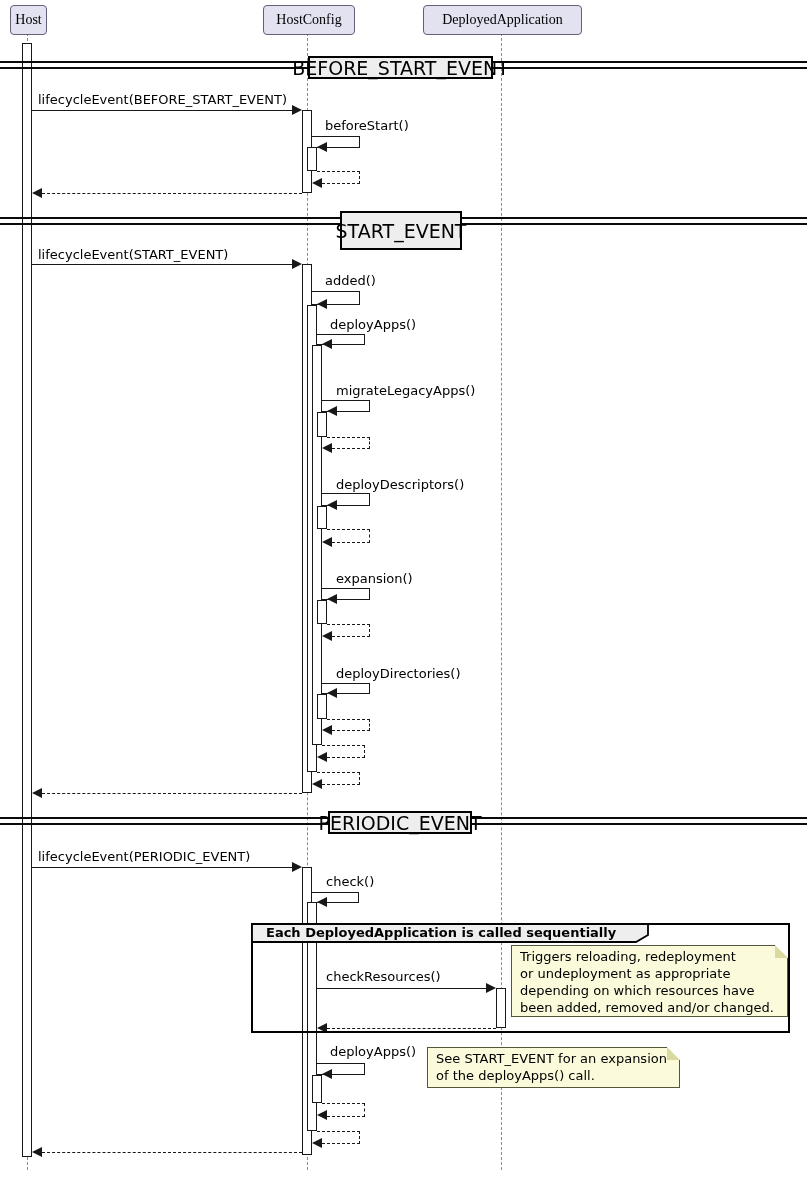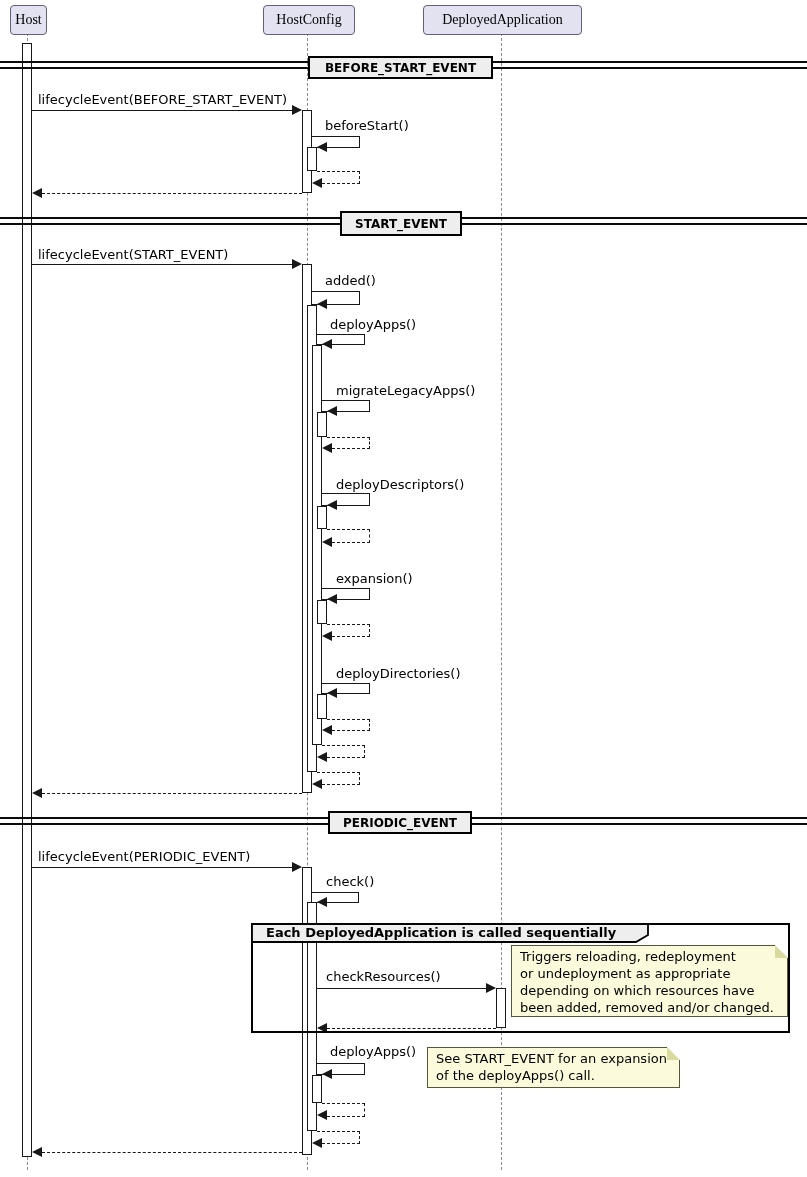--- a/index.html
+++ b/index.html
@@ -13,21 +13,21 @@
   .hline.dash{border-top-style:dashed;border-top-color:#181818;}
   .self{position:absolute;border:1px solid #181818;border-left:none;box-sizing:border-box;z-index:3;}
   .self.dash{border-style:dashed;border-left:none;}
   .ah-r{position:absolute;width:0;height:0;border-top:5px solid transparent;border-bottom:5px solid transparent;
     border-left:10px solid #181818;z-index:4;}
   .ah-l{position:absolute;width:0;height:0;border-top:5px solid transparent;border-bottom:5px solid transparent;
     border-right:10px solid #181818;z-index:4;}
   .mlabel{position:absolute;font-size:13px;white-space:nowrap;z-index:4;}
   .divline{position:absolute;left:0;width:807px;height:2px;background:#0a0a0a;z-index:6;}
   .divbox{position:absolute;background:#EEEEEE;border:2px solid #000;box-sizing:border-box;
-    display:flex;align-items:center;justify-content:center;font-weight:bold;font-size:12px;z-index:7;}
+    display:flex;align-items:center;justify-content:center;font-weight:normal;font-size:19px;z-index:7;}
   .groupbox{position:absolute;border:2px solid #000;box-sizing:border-box;background:transparent;z-index:5;}
   .grouptitle{position:absolute;left:-2px;top:-2px;z-index:6;}
   .grouptitle .ttl{position:absolute;left:15px;top:2px;font-weight:bold;font-size:13px;white-space:nowrap;}
   .note{position:absolute;background:#FBFBDC;border:1px solid #55553a;font-size:13px;line-height:17px;
     padding:2px 8px 3px 8px;white-space:pre-line;box-sizing:border-box;z-index:7;}
   .note::after{content:'';position:absolute;top:-1px;right:-1px;width:0;height:0;border-style:solid;
     border-width:0 13px 13px 0;border-color:#fff #fff #d9d9a0 #FBFBDC;}
 </style>
 </head>
 <body>
@@ -167,21 +167,21 @@
   <div>
     <div class="divline" style="top:61px;"></div>
     <div class="divline" style="top:67px;"></div>
     <div class="divbox" style="left:308px;top:56px;width:185px;height:23px;">
       <span>BEFORE_START_EVENT</span>
     </div>
   </div>
   <div>
     <div class="divline" style="top:217px;"></div>
     <div class="divline" style="top:223px;"></div>
-    <div class="divbox" style="left:340px;top:211px;width:122px;height:25px;align-items:center;">
+    <div class="divbox" style="left:340px;top:211px;width:122px;height:39px;align-items:center;">
       <span>START_EVENT</span>
     </div>
   </div>
   <div>
     <div class="divline" style="top:817px;"></div>
     <div class="divline" style="top:823px;"></div>
     <div class="divbox" style="left:328px;top:811px;width:144px;height:23px;">
       <span>PERIODIC_EVENT</span>
     </div>
   </div>

